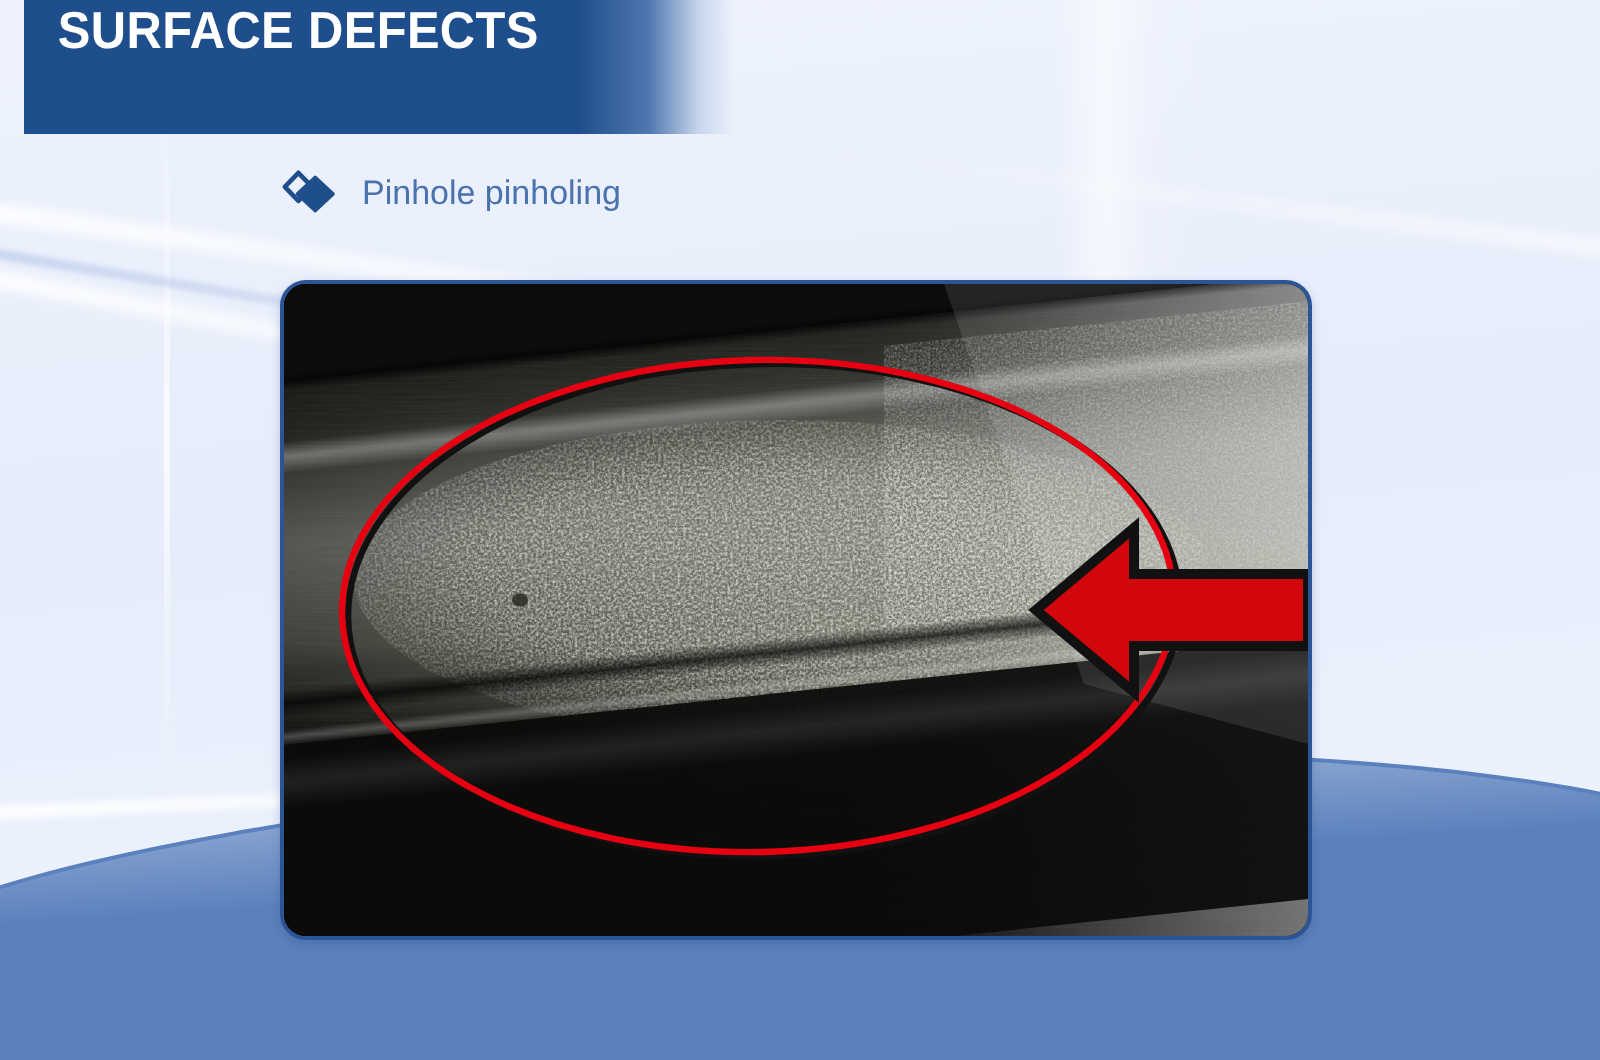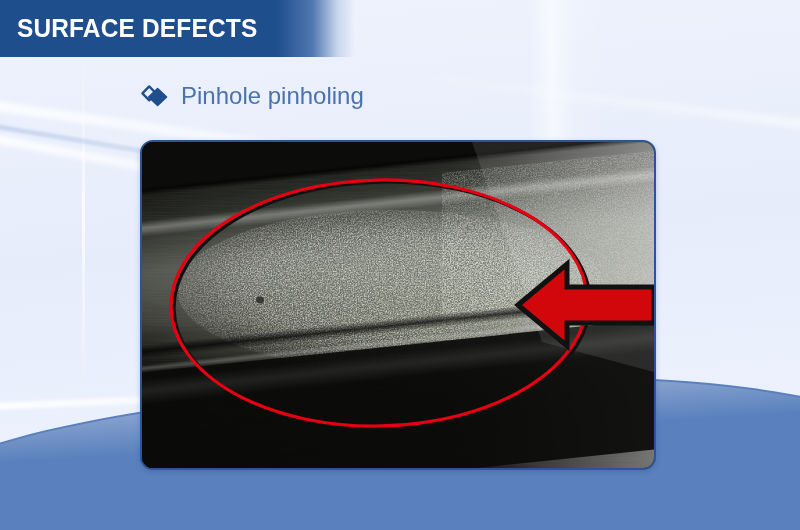--- a/index.html
+++ b/index.html
@@ -129,31 +129,31 @@
     left: -40px; bottom: 58px;
     width: 900px; height: 16px;
     background: linear-gradient(90deg, rgba(255,255,255,0.95), rgba(255,255,255,0.55), rgba(255,255,255,0.98));
     transform: rotate(-2.2deg);
     filter: blur(3px);
   }
 
   
   .banner {
     position: absolute;
-    left: 0; top: 0;
+    left: 12px; top: 0;
     width: 355px;
-    height: 57px;
+    height: 67px;
     background: linear-gradient(90deg,
         #1f4e8c 0%,
         #1f4e8c 78%,
         #4f77b0 88%,
         #c7d5ec 95%,
         rgba(233,239,251,0) 100%);
     display: flex;
-    align-items: center;
+    align-items: flex-start;
   }
   .banner-title {
     color: #ffffff;
     font-size: 26px;
     font-weight: bold;
     letter-spacing: 0.2px;
     padding-left: 18px;
     white-space: nowrap;
     font-family: "Liberation Sans Narrow", "Liberation Sans", sans-serif;
     transform: scaleX(0.94);
@@ -165,21 +165,21 @@
     position: absolute;
     left: 140px;
     top: 84px;
     display: flex;
     align-items: center;
     gap: 11px;
   }
   .diamond-icon { display: block; }
   .caption-text {
     color: #4a72ad;
-    font-size: 24px;
+    font-size: 17px;
     font-weight: 400;
     white-space: nowrap;
     line-height: 1;
   }
 
   
   .photo-card {
     position: absolute;
     left: 140px;
     top: 140px;

